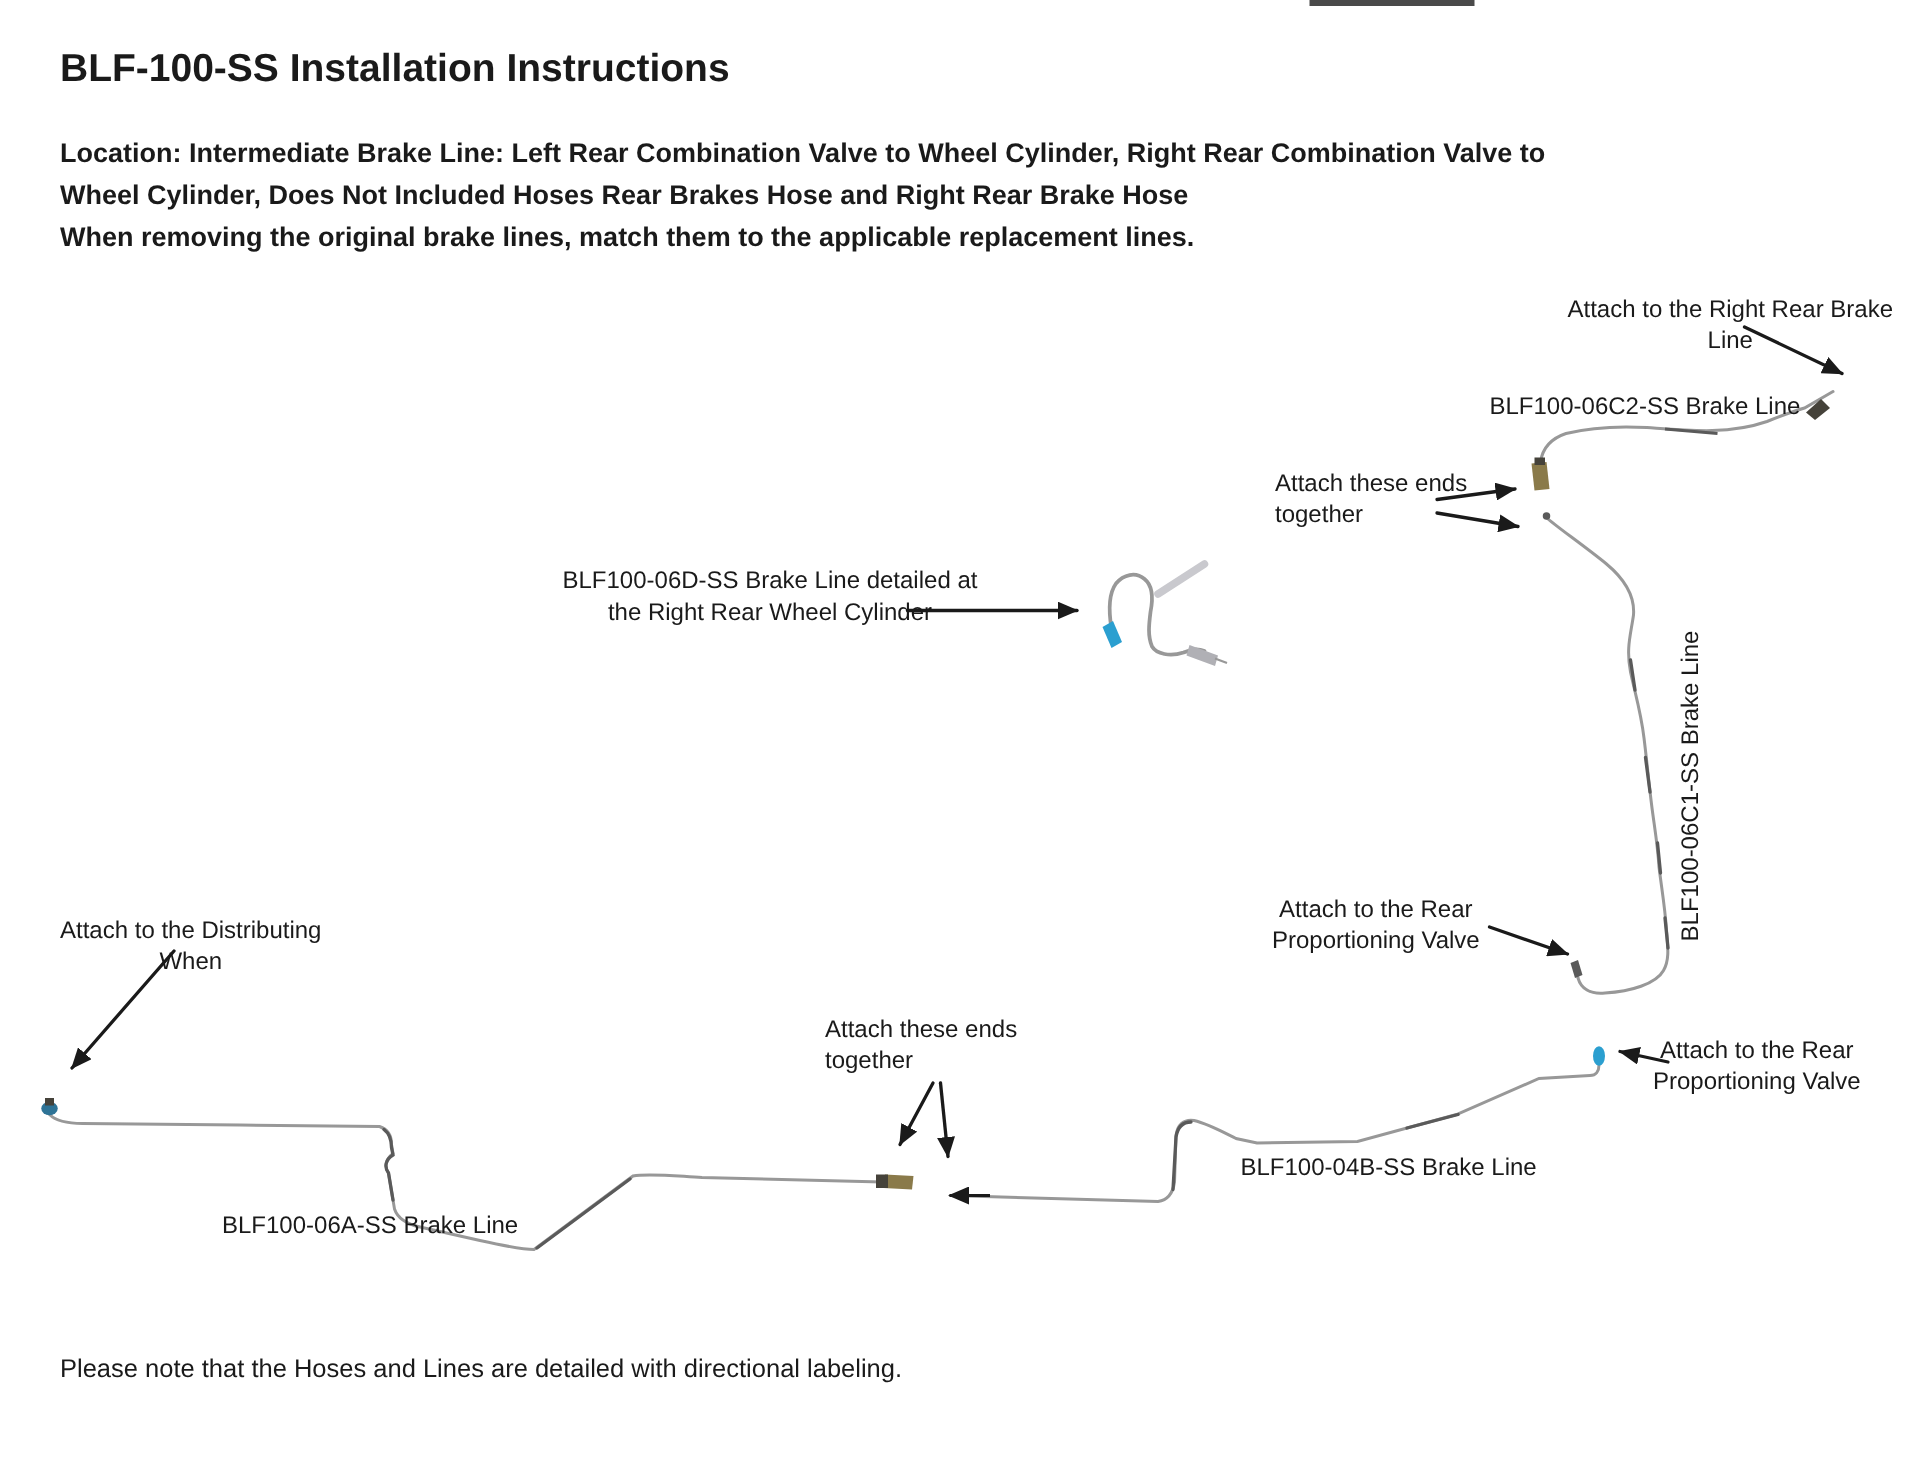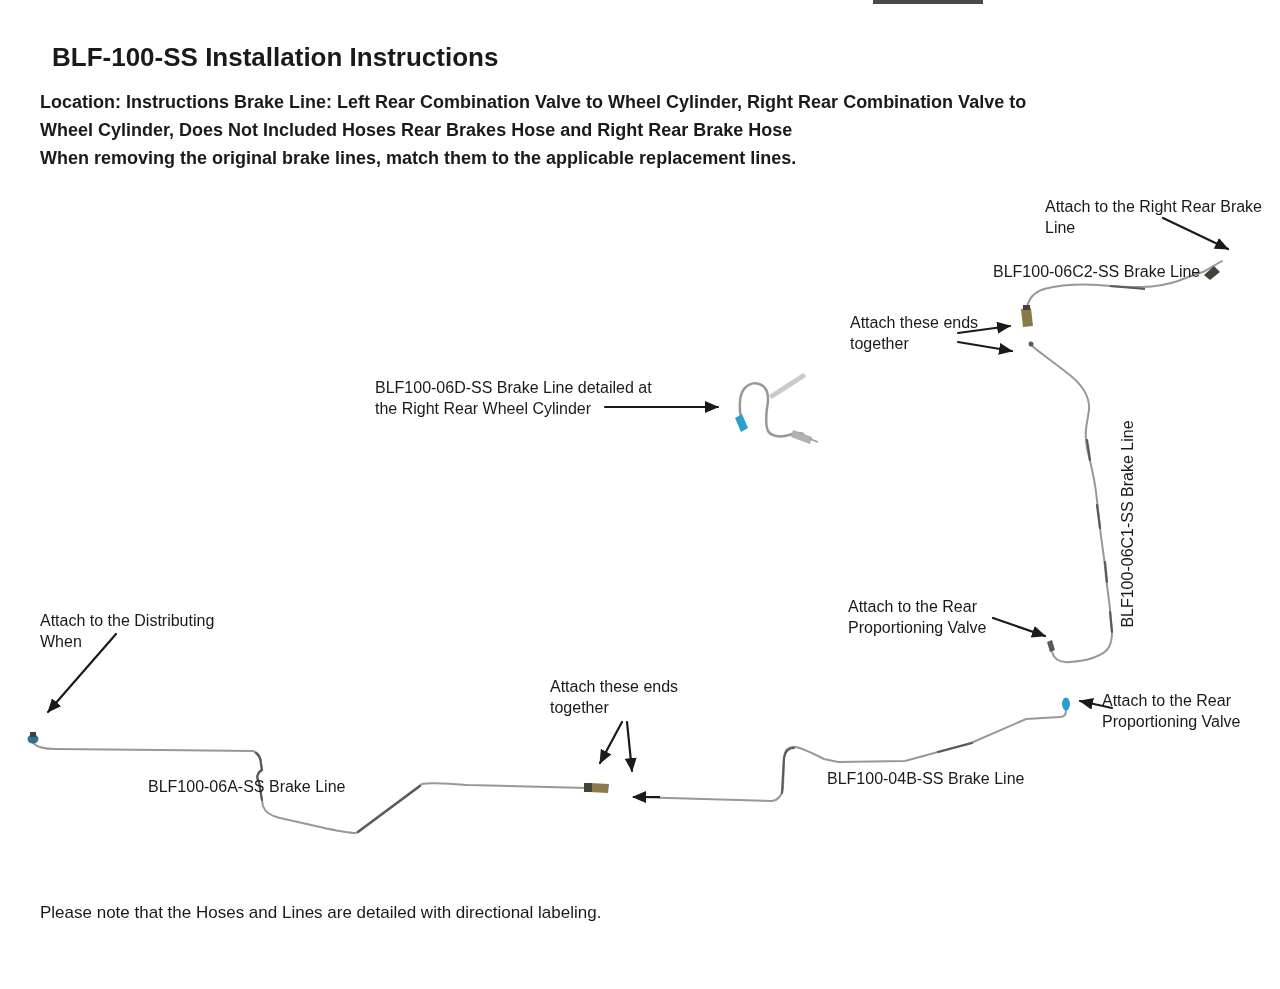--- a/index.html
+++ b/index.html
@@ -1,38 +1,38 @@
 <!DOCTYPE html>
 <html><head>
 <meta charset="utf-8">
 <style>
   html,body{margin:0;padding:0;background:#ffffff;}
   .page{position:relative;width:1280px;height:989px;background:#ffffff;overflow:hidden;
         font-family:"Liberation Sans",sans-serif;color:#1a1a1a;}
   .topbar{position:absolute;left:873px;top:0;width:110px;height:4px;background:#4a4a4a;}
-  .title{position:absolute;left:40px;top:30px;margin:12px;font-size:26px;font-weight:bold;letter-spacing:0;}
+  .title{position:absolute;left:40px;top:30px;margin:0;font-size:26px;font-weight:bold;letter-spacing:0;}
   .intro{position:absolute;left:40px;top:88px;font-size:18px;font-weight:bold;line-height:28px;white-space:nowrap;}
   .footer{position:absolute;left:40px;top:901px;font-size:17px;font-weight:normal;line-height:23px;white-space:nowrap;}
-  .lbl{position:absolute;font-size:16px;line-height:21px;white-space:nowrap;}
+  .lbl{position:absolute;font-size:16px;line-height:21px;white-space:nowrap;text-align:center;}
   .lbl.center{text-align:left;}
   .lbl-c1{position:absolute;left:1128px;top:524px;font-size:16px;white-space:nowrap;
           transform:translate(-50%,-50%) rotate(-90deg);}
   svg{position:absolute;left:0;top:0;}
 </style>
 </head>
 <body>
 
 <div class="page">
 
   <div class="topbar"></div>
 
   <h1 class="title">BLF-100-SS Installation Instructions</h1>
 
   <div class="intro">
-    <div>Location: Instructions Brake Line:  Left Rear Combination Valve to Wheel Cylinder, Right Rear Combination Valve to</div>
+    <div>Location: Intermediate Brake Line:  Left Rear Combination Valve to Wheel Cylinder, Right Rear Combination Valve to</div>
     <div>Wheel Cylinder, Does Not Included Hoses Rear Brakes Hose and Right Rear Brake Hose</div>
     <div>When removing the original brake lines, match them to the applicable replacement lines.</div>
   </div>
 
   <svg width="1280" height="989" viewBox="0 0 1280 989">
     <defs>
       <marker id="ah" markerUnits="userSpaceOnUse" markerWidth="15" markerHeight="12" refX="13" refY="6" orient="auto">
         <path d="M0,0 L14,6 L0,12 z" fill="#1a1a1a"></path>
       </marker>
     </defs>
@@ -108,21 +108,21 @@
   <div class="lbl" style="left:40px;top:610px">
     <div>Attach to the Distributing</div>
     <div>When</div>
   </div>
 
   <div class="lbl center" style="left:550px;top:676px;width:145px">
     <div>Attach these ends</div>
     <div>together</div>
   </div>
 
-  <div class="lbl" style="left:148px;top:776px">BLF100-06A-SS Brake Line</div>
+  <div class="lbl" style="left:148px;top:807px">BLF100-06A-SS Brake Line</div>
 
   <div class="lbl" style="left:827px;top:768px">BLF100-04B-SS Brake Line</div>
 
   <div class="lbl" style="left:1102px;top:690px">
     <div>Attach to the Rear</div>
     <div>Proportioning Valve</div>
   </div>
 
   <div class="footer">
     <div>Please note that the Hoses and Lines are detailed with directional labeling.</div>

